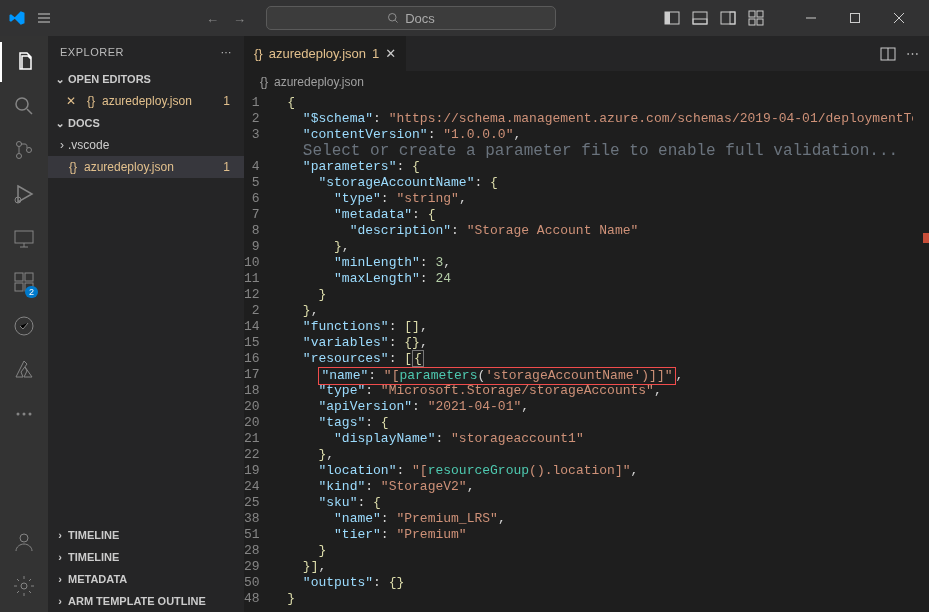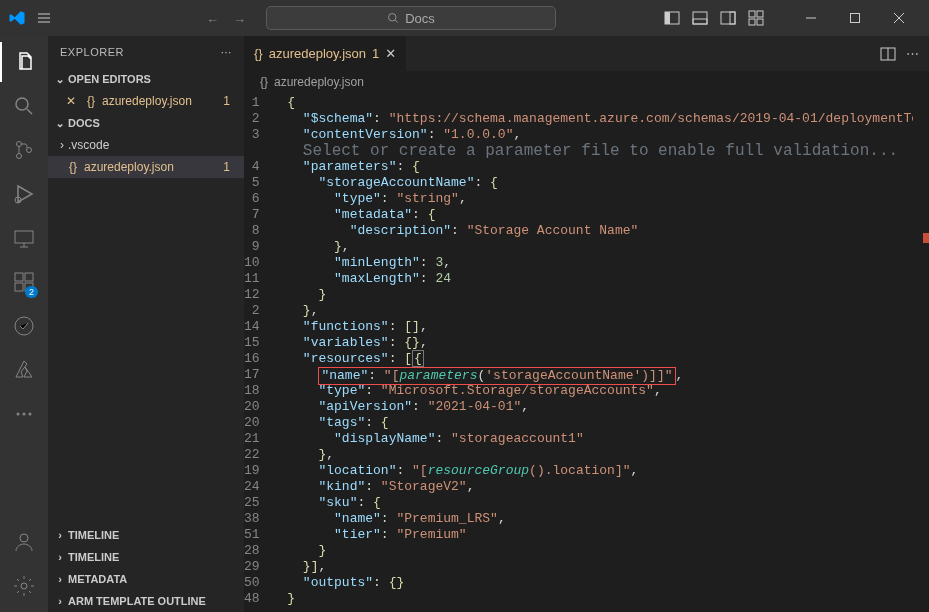--- a/index.html
+++ b/index.html
@@ -173,21 +173,21 @@
 }
 .gutter div { height:16px; }
 .codelines { flex:1; padding-top:2px; position:relative; }
 .codelines div.line { height:16px; white-space:pre; }
 .tok-brace { color:#dcdcaa; }
 .tok-key { color:#9cdcfe; }
 .tok-str { color:#ce9178; }
 .tok-num { color:#b5cea8; }
 .tok-punc { color:#d4d4d4; }
 .tok-hint { color:#6a737d; font-size:16px; }
-.tok-func { color:#4ec9b0;font-style:italic; }
+.tok-func { color:#4ec9b0; }
 .highlight-box {
   border: 1px solid #f14c4c;
   padding: 0 2px;
   display:inline-block;
 }
 .cursor-box {
   border:1px solid #777;
   padding:0 1px;
 }
 .minimap {

